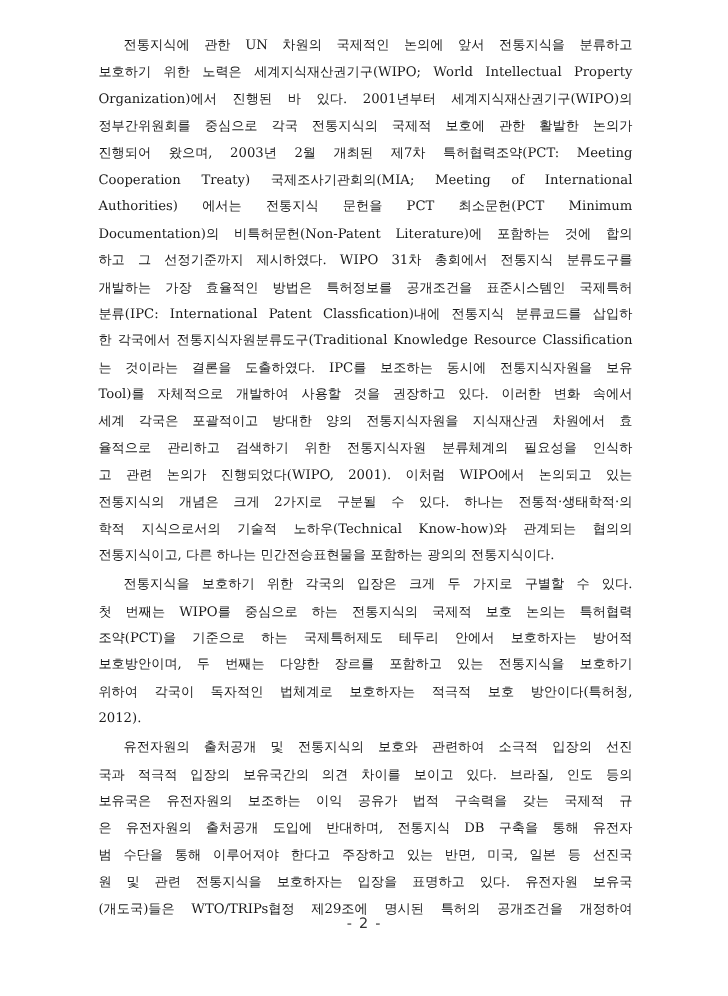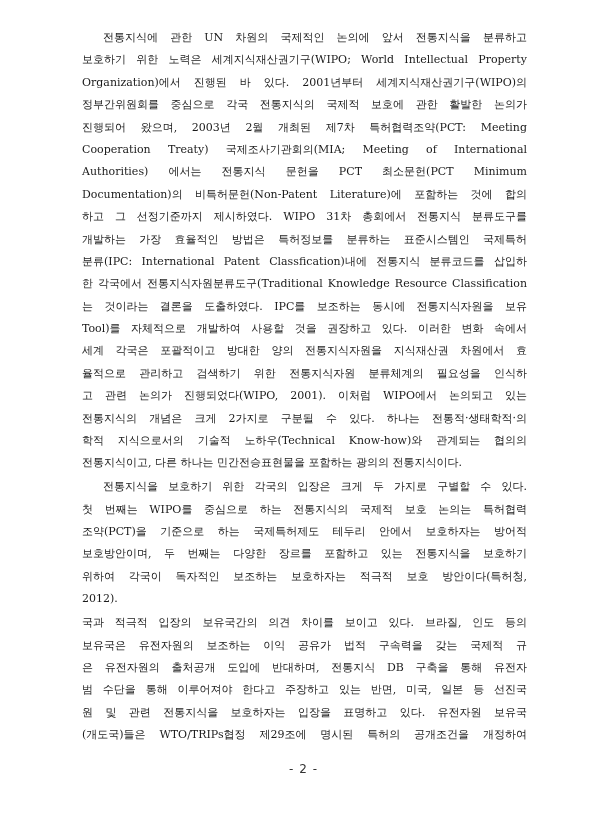--- a/index.html
+++ b/index.html
@@ -59,41 +59,42 @@
   <div class="para">
     <span class="line indent">전통지식에 관한 UN 차원의 국제적인 논의에 앞서 전통지식을 분류하고</span>
     <span class="line">보호하기 위한 노력은 세계지식재산권기구(WIPO; World Intellectual Property</span>
     <span class="line">Organization)에서 진행된 바 있다. 2001년부터 세계지식재산권기구(WIPO)의</span>
     <span class="line">정부간위원회를 중심으로 각국 전통지식의 국제적 보호에 관한 활발한 논의가</span>
     <span class="line">진행되어 왔으며, 2003년 2월 개최된 제7차 특허협력조약(PCT: Meeting</span>
     <span class="line">Cooperation Treaty) 국제조사기관회의(MIA; Meeting of International</span>
     <span class="line">Authorities) 에서는 전통지식 문헌을 PCT 최소문헌(PCT Minimum</span>
     <span class="line">Documentation)의 비특허문헌(Non-Patent Literature)에 포함하는 것에 합의</span>
     <span class="line">하고 그 선정기준까지 제시하였다. WIPO 31차 총회에서 전통지식 분류도구를</span>
-    <span class="line">개발하는 가장 효율적인 방법은 특허정보를 분류하는 표준시스템인 국제특허</span>
+    <span class="line">개발하는 가장 효율적인 방법은 특허정보를 공개조건을 표준시스템인 국제특허</span>
     <span class="line">분류(IPC: International Patent Classfication)내에 전통지식 분류코드를 삽입하</span>
     <span class="line">한 각국에서 전통지식자원분류도구(Traditional Knowledge Resource Classification</span>
     <span class="line">는 것이라는 결론을 도출하였다. IPC를 보조하는 동시에 전통지식자원을 보유</span>
     <span class="line">Tool)를 자체적으로 개발하여 사용할 것을 권장하고 있다. 이러한 변화 속에서</span>
     <span class="line">세계 각국은 포괄적이고 방대한 양의 전통지식자원을 지식재산권 차원에서 효</span>
     <span class="line">율적으로 관리하고 검색하기 위한 전통지식자원 분류체계의 필요성을 인식하</span>
     <span class="line">고 관련 논의가 진행되었다(WIPO, 2001). 이처럼 WIPO에서 논의되고 있는</span>
     <span class="line">전통지식의 개념은 크게 2가지로 구분될 수 있다. 하나는 전통적·생태학적·의</span>
     <span class="line">학적 지식으로서의 기술적 노하우(Technical Know-how)와 관계되는 협의의</span>
     <span class="line last">전통지식이고, 다른 하나는 민간전승표현물을 포함하는 광의의 전통지식이다.</span>
   </div>
   <div class="para">
     <span class="line indent">전통지식을 보호하기 위한 각국의 입장은 크게 두 가지로 구별할 수 있다.</span>
     <span class="line">첫 번째는 WIPO를 중심으로 하는 전통지식의 국제적 보호 논의는 특허협력</span>
     <span class="line">조약(PCT)을 기준으로 하는 국제특허제도 테두리 안에서 보호하자는 방어적</span>
     <span class="line">보호방안이며, 두 번째는 다양한 장르를 포함하고 있는 전통지식을 보호하기</span>
-    <span class="line">위하여 각국이 독자적인 보조하는 보호하자는 적극적 보호 방안이다(특허청,</span>
+    <span class="line">위하여 각국이 독자적인 법체계로 보호하자는 적극적 보호 방안이다(특허청,</span>
     <span class="line last">2012).</span>
   </div>
   <div class="para">
+    <span class="line indent">유전자원의 출처공개 및 전통지식의 보호와 관련하여 소극적 입장의 선진</span>
     <span class="line">국과 적극적 입장의 보유국간의 의견 차이를 보이고 있다. 브라질, 인도 등의</span>
     <span class="line">보유국은 유전자원의 보조하는 이익 공유가 법적 구속력을 갖는 국제적 규</span>
     <span class="line">은 유전자원의 출처공개 도입에 반대하며, 전통지식 DB 구축을 통해 유전자</span>
     <span class="line">범 수단을 통해 이루어져야 한다고 주장하고 있는 반면, 미국, 일본 등 선진국</span>
     <span class="line">원 및 관련 전통지식을 보호하자는 입장을 표명하고 있다. 유전자원 보유국</span>
     <span class="line">(개도국)들은 WTO/TRIPs협정 제29조에 명시된 특허의 공개조건을 개정하여</span>
   </div>
 </div>
 
 <div class="page-number">- 2 -</div>

